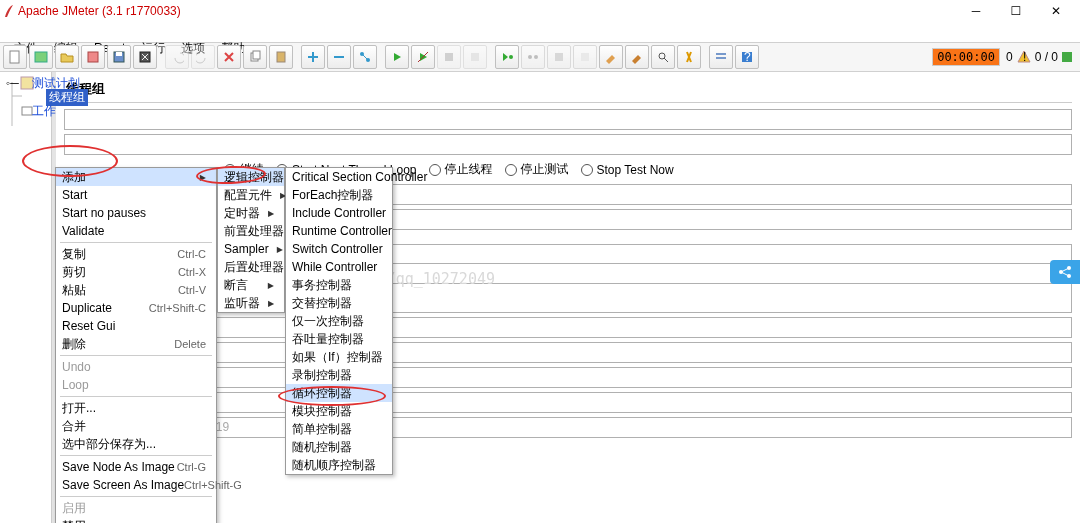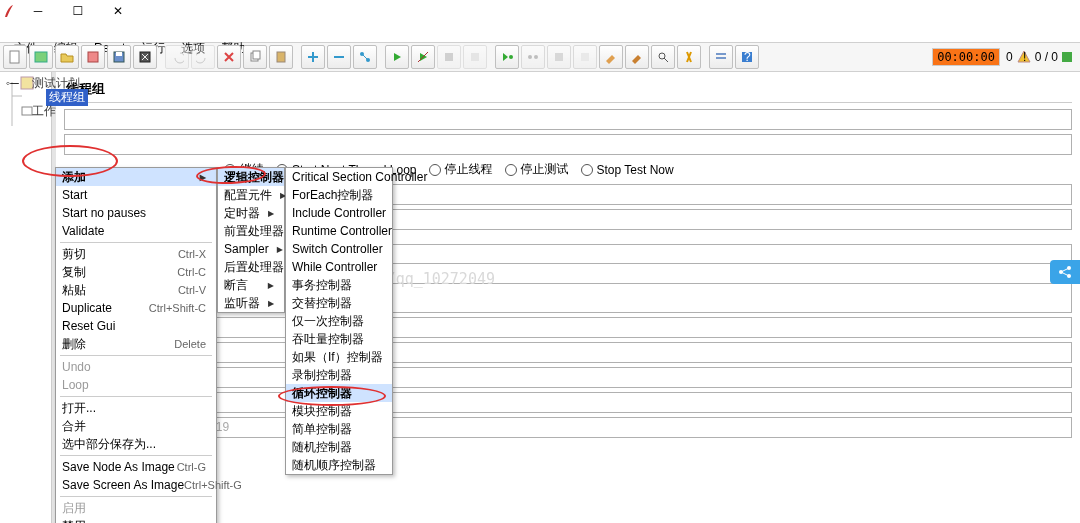--- a/index.html
+++ b/index.html
@@ -32,45 +32,46 @@
 fieldset.loop { border:1px solid #b0b0b0; padding:6px; margin-top:6px; }
 .loop legend { padding:0 4px; }
 .chk { width:12px; height:12px; border:1px solid #777; display:inline-block; background:#fff;}
 .watermark { position:absolute; left:150px; top:198px; color:#d9d9d9; font-size:15px; font-family:monospace; pointer-events:none; }
 .bluebadge { position:absolute; right:0; top:188px; width:30px; height:24px; background:#3aa4e8; border-radius:4px 0 0 4px; display:flex; align-items:center; justify-content:center; }
 
 
 .ctx { position:absolute; background:#fff; border:1px solid #9a9a9a; box-shadow:2px 2px 4px rgba(0,0,0,0.25); }
 .ctx .row { display:flex; align-items:center; height:18px; padding:0 10px 0 6px; white-space:nowrap; }
 .ctx .row.hasSub::after { content:"▶"; font-size:8px; color:#333; margin-left:auto; padding-left:8px; }
-.ctx .row.sel { background:#cfe3ff;font-weight:bold; }
+.ctx .row.sel { background:#cfe3ff; }
 .ctx .row.dis { color:#9a9a9a; }
 .ctx hr { border:none; border-top:1px solid #ccc; margin:2px 4px; }
 .ctx .sc { margin-left:auto; color:#666; font-size:11px; }
 
 .ctx1 { left:55px; top:95px; width:162px; }
 .ctx2 { left:217px; top:95px; width:68px; }
 .ctx3 { left:285px; top:95px; width:108px; }
 
 
 .anno { position:absolute; border:2px solid #e03030; border-radius:50%; pointer-events:none; }
 .anno.a1 { left:22px; top:73px; width:96px; height:32px; }
 .anno.a2 { left:196px; top:94px; width:70px; height:18px; transform:rotate(-2deg);}
 .anno.a3 { left:278px; top:314px; width:108px; height:20px; }
 
 
-.treelabel { position:absolute; left:32px; font-size:12px; color:#404040;}
+.treelabel { position:absolute; left:32px; font-size:12px; color:#1d4ed8;}
 </style>
 </head>
 <body>
 
 <div class="titlebar">
   <svg class="feather" viewBox="0 0 10 14">
       <path d="M1 13 C3 6 6 2 9 1 C7 4 5 8 3 13 Z" fill="#c33"></path>
     </svg>
+  <span class="titlebar-title">Apache JMeter (3.1 r1770033)</span>
   <div class="ctl">─</div>
   <div class="ctl">☐</div>
   <div class="ctl">✕</div>
 </div>
 
 <div class="menubar">
   <span class="mi">文件</span>
   <span class="mi">编辑</span>
   <span class="mi">Reset</span>
   <span class="mi">运行</span>
@@ -365,26 +366,26 @@
         <span>Start</span>
       </div>
       <div class="row">
         <span>Start no pauses</span>
       </div>
       <div class="row">
         <span>Validate</span>
       </div>
       <hr>
       <div class="row">
+        <span>复制</span>
+        <span class="sc">Ctrl-C</span>
+      </div>
+      <div class="row">
         <span>剪切</span>
         <span class="sc">Ctrl-X</span>
-      </div>
-      <div class="row">
-        <span>复制</span>
-        <span class="sc">Ctrl-C</span>
       </div>
       <div class="row">
         <span>粘贴</span>
         <span class="sc">Ctrl-V</span>
       </div>
       <div class="row">
         <span>Duplicate</span>
         <span class="sc">Ctrl+Shift-C</span>
       </div>
       <div class="row">

